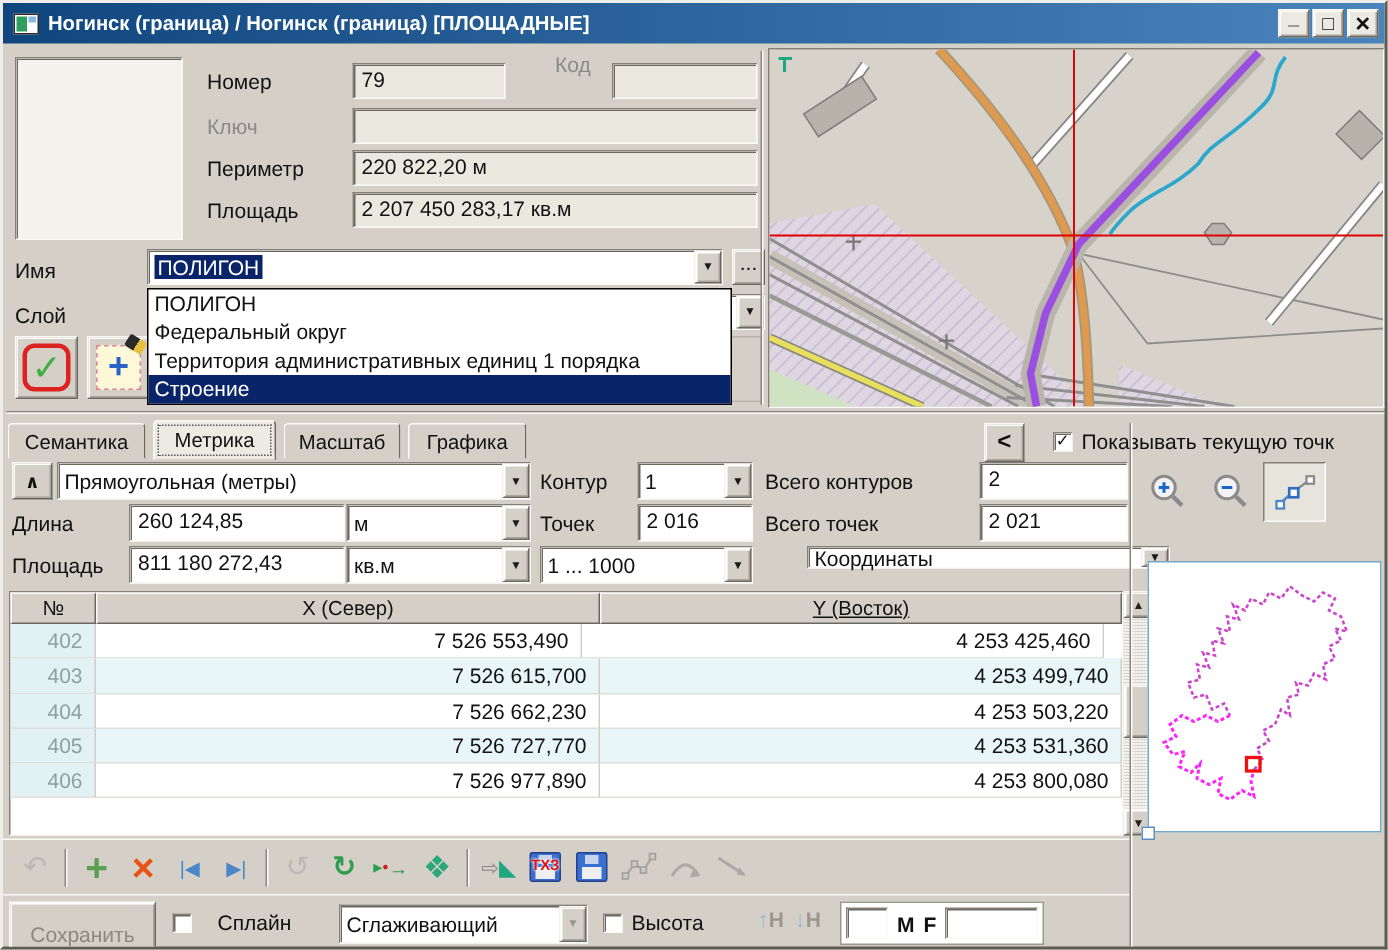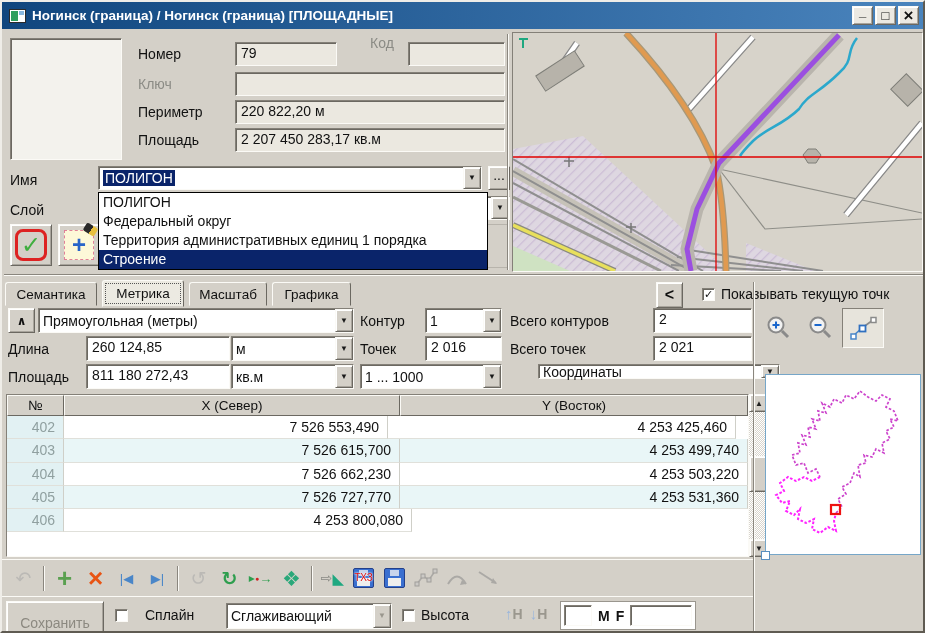--- a/index.html
+++ b/index.html
@@ -65,21 +65,21 @@
   
   .mainbar{position:absolute;left:0;top:557px;width:752px;height:37px;border-top:1px solid #fbfaf6;
            display:flex;align-items:center;padding-left:6px;}
   .tbtn{width:31px;height:29px;display:flex;align-items:center;justify-content:center;gap:0;}
   .tbtn .tg{font-size:19px;line-height:19px;}
   .tbtn.dis{filter:grayscale(1);opacity:.55;}
   .tsep{width:2px;height:25px;margin:0 4px;border-left:1px solid #8a867e;border-right:1px solid #fbfaf6;}
   .floppy{width:21px;height:20px;background:#3a6fd0;border-radius:2px;position:relative;border:1px solid #24408a;}
   .floppy::before{content:'';position:absolute;top:1px;left:5px;right:5px;height:6px;background:#c8d4ec;}
   .floppy .flabel{position:absolute;left:3px;right:3px;bottom:1px;height:8px;background:#eee;}
-  .floppy .ftxt{position:absolute;top:3px;left:-2px;right:-2px;text-align:center;font-size:10px;font-weight:normal;color:#e01010;text-shadow:0 0 2px #fff,0 0 2px #fff;}
+  .floppy .ftxt{position:absolute;top:3px;left:-2px;right:-2px;text-align:center;font-size:10px;font-weight:bold;color:#e01010;text-shadow:0 0 2px #fff,0 0 2px #fff;}
   
   .botbar{position:absolute;left:0;top:594px;width:752px;height:37px;border-top:1px solid #fbfaf6;}
   .btn-save{position:absolute;left:4px;top:4px;width:98px;height:43px;display:flex;align-items:center;justify-content:center;color:#8c8980;background:#d4d0c8;}
   .harr{color:#9ab6dc;font-size:15px;font-weight:bold;}
   .hlet{color:#9a978e;font-weight:bold;font-size:14px;}
   
   .zbtn{position:absolute;top:306px;width:38px;height:40px;display:flex;align-items:center;justify-content:center;}
   .zbtn.pressed{background:#e7e4dc;border:1px solid;border-color:#848078 #fbfaf6 #fbfaf6 #848078;}
   .preview{position:absolute;left:763px;top:372px;width:156px;height:181px;background:#fff;border:1px solid #76a6c8;}
   .cornersq{position:absolute;left:759px;top:549px;width:9px;height:9px;background:#fff;border:1px solid #5a90c0;}
@@ -264,21 +264,21 @@
     <span class="cval">Координаты</span>
     <span class="cbtn rz">
         <span class="arr">▼</span>
       </span>
   </div>
 
   <div class="tbl">
     <div class="thead" id="thead">
         <div class="th" style="width: 57px;">№</div>
         <div class="th" style="width: 336px;">X (Север)</div>
-        <div class="th" style="width: 348px;">Y (Восток)</div>
+        <div class="th" style="width: 348px; text-decoration: underline;">Y (Восток)</div>
       </div>
     <div id="tbody">
         <div class="trow">
           <div class="td num" style="width: 57px;">402</div>
           <div class="td x" style="width: 324px;">7 526 553,490</div>
           <div class="td y" style="width: 348px;">4 253 425,460</div>
         </div>
         <div class="trow alt">
           <div class="td num" style="width: 57px;">403</div>
           <div class="td x" style="width: 336px;">7 526 615,700</div>
@@ -289,20 +289,21 @@
           <div class="td x" style="width: 336px;">7 526 662,230</div>
           <div class="td y" style="width: 348px;">4 253 503,220</div>
         </div>
         <div class="trow alt">
           <div class="td num" style="width: 57px;">405</div>
           <div class="td x" style="width: 336px;">7 526 727,770</div>
           <div class="td y" style="width: 348px;">4 253 531,360</div>
         </div>
         <div class="trow">
           <div class="td num" style="width: 57px;">406</div>
+          <div class="td x" style="width: 336px;">7 526 977,890</div>
           <div class="td y" style="width: 348px;">4 253 800,080</div>
         </div>
       </div>
   </div>
   <div class="sbar">
     <div class="sbtn rz" style="top:0;">
         <span>▲</span>
       </div>
     <div class="sthumb rz" style="top:62px;height:36px;"></div>
     <div class="sbtn rz" style="bottom:0;">

